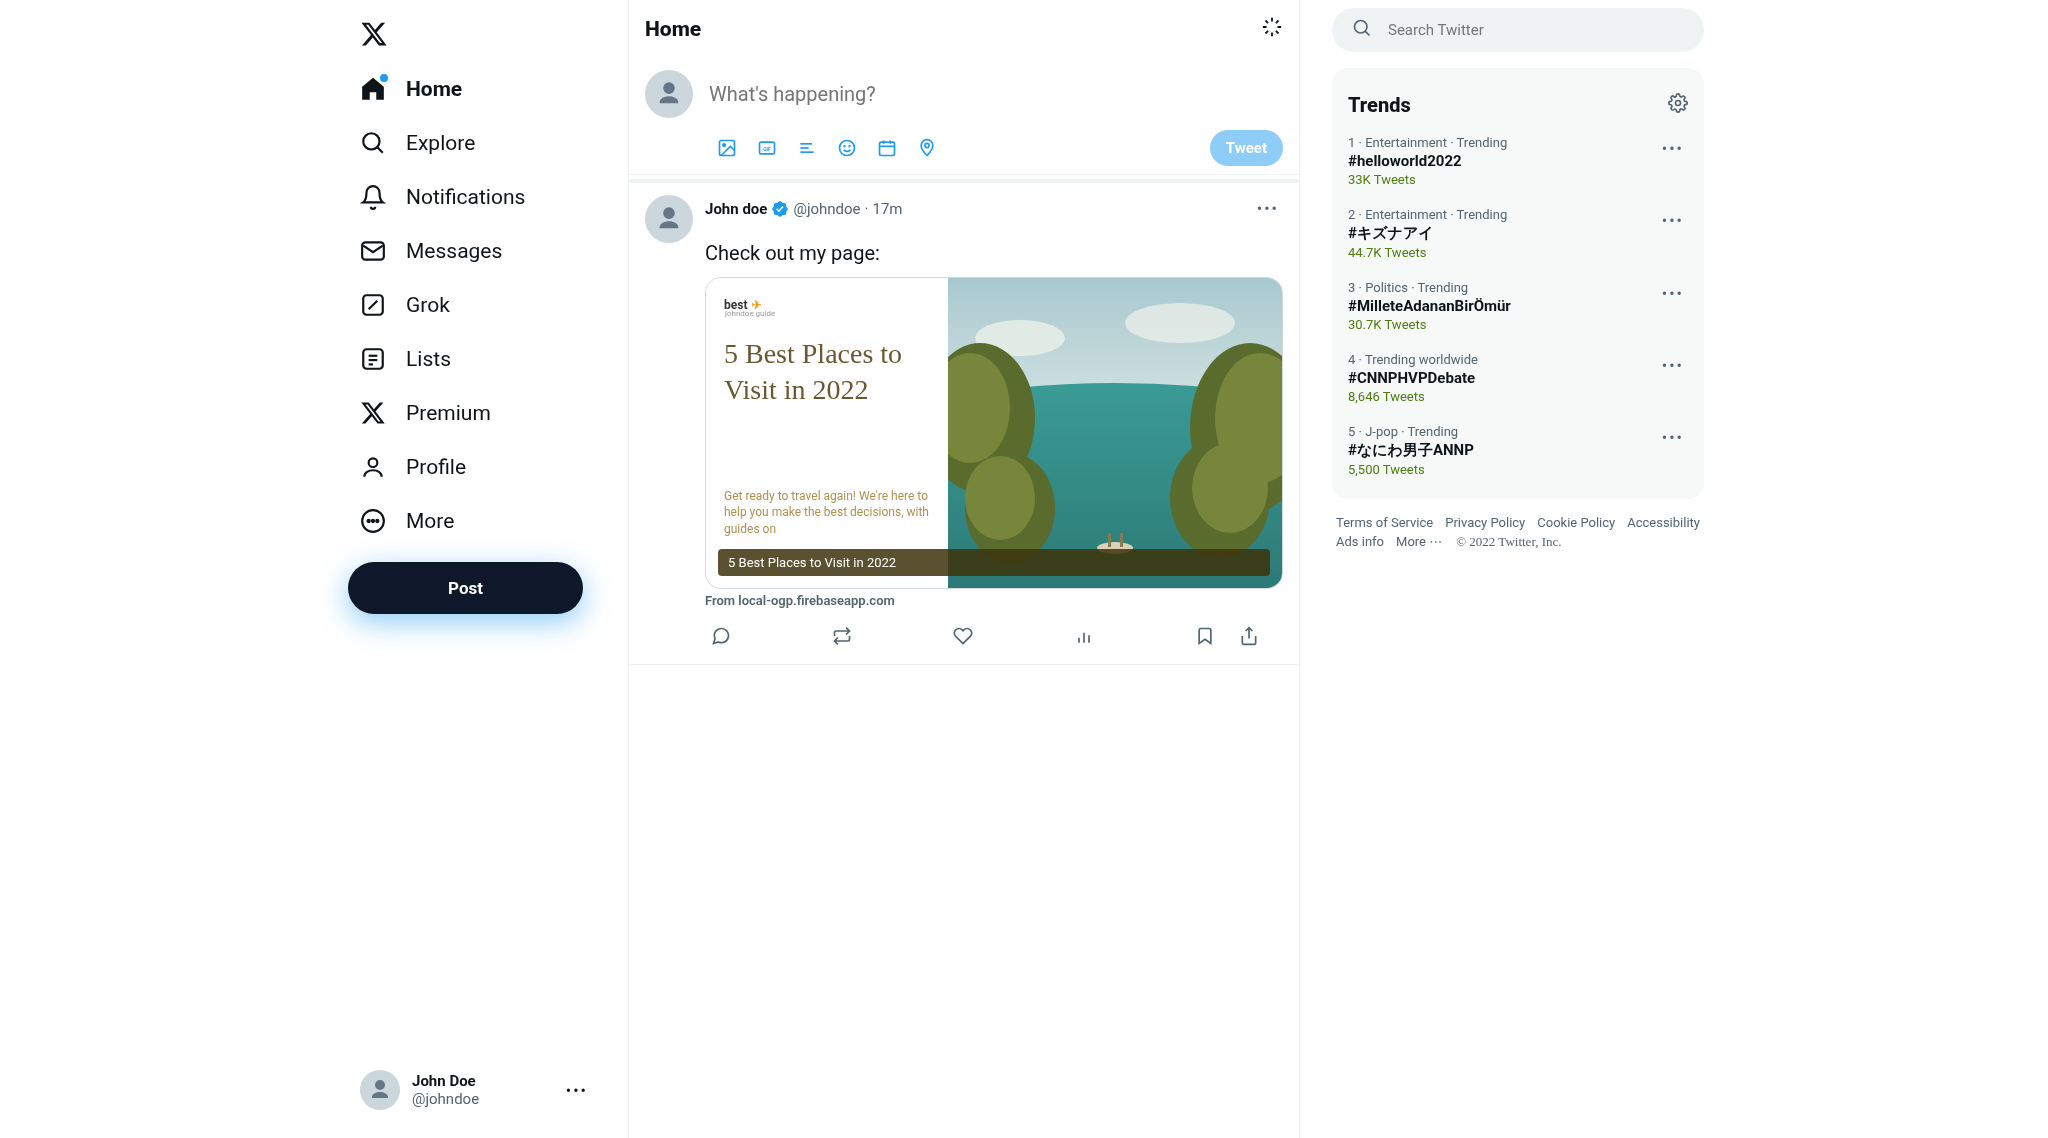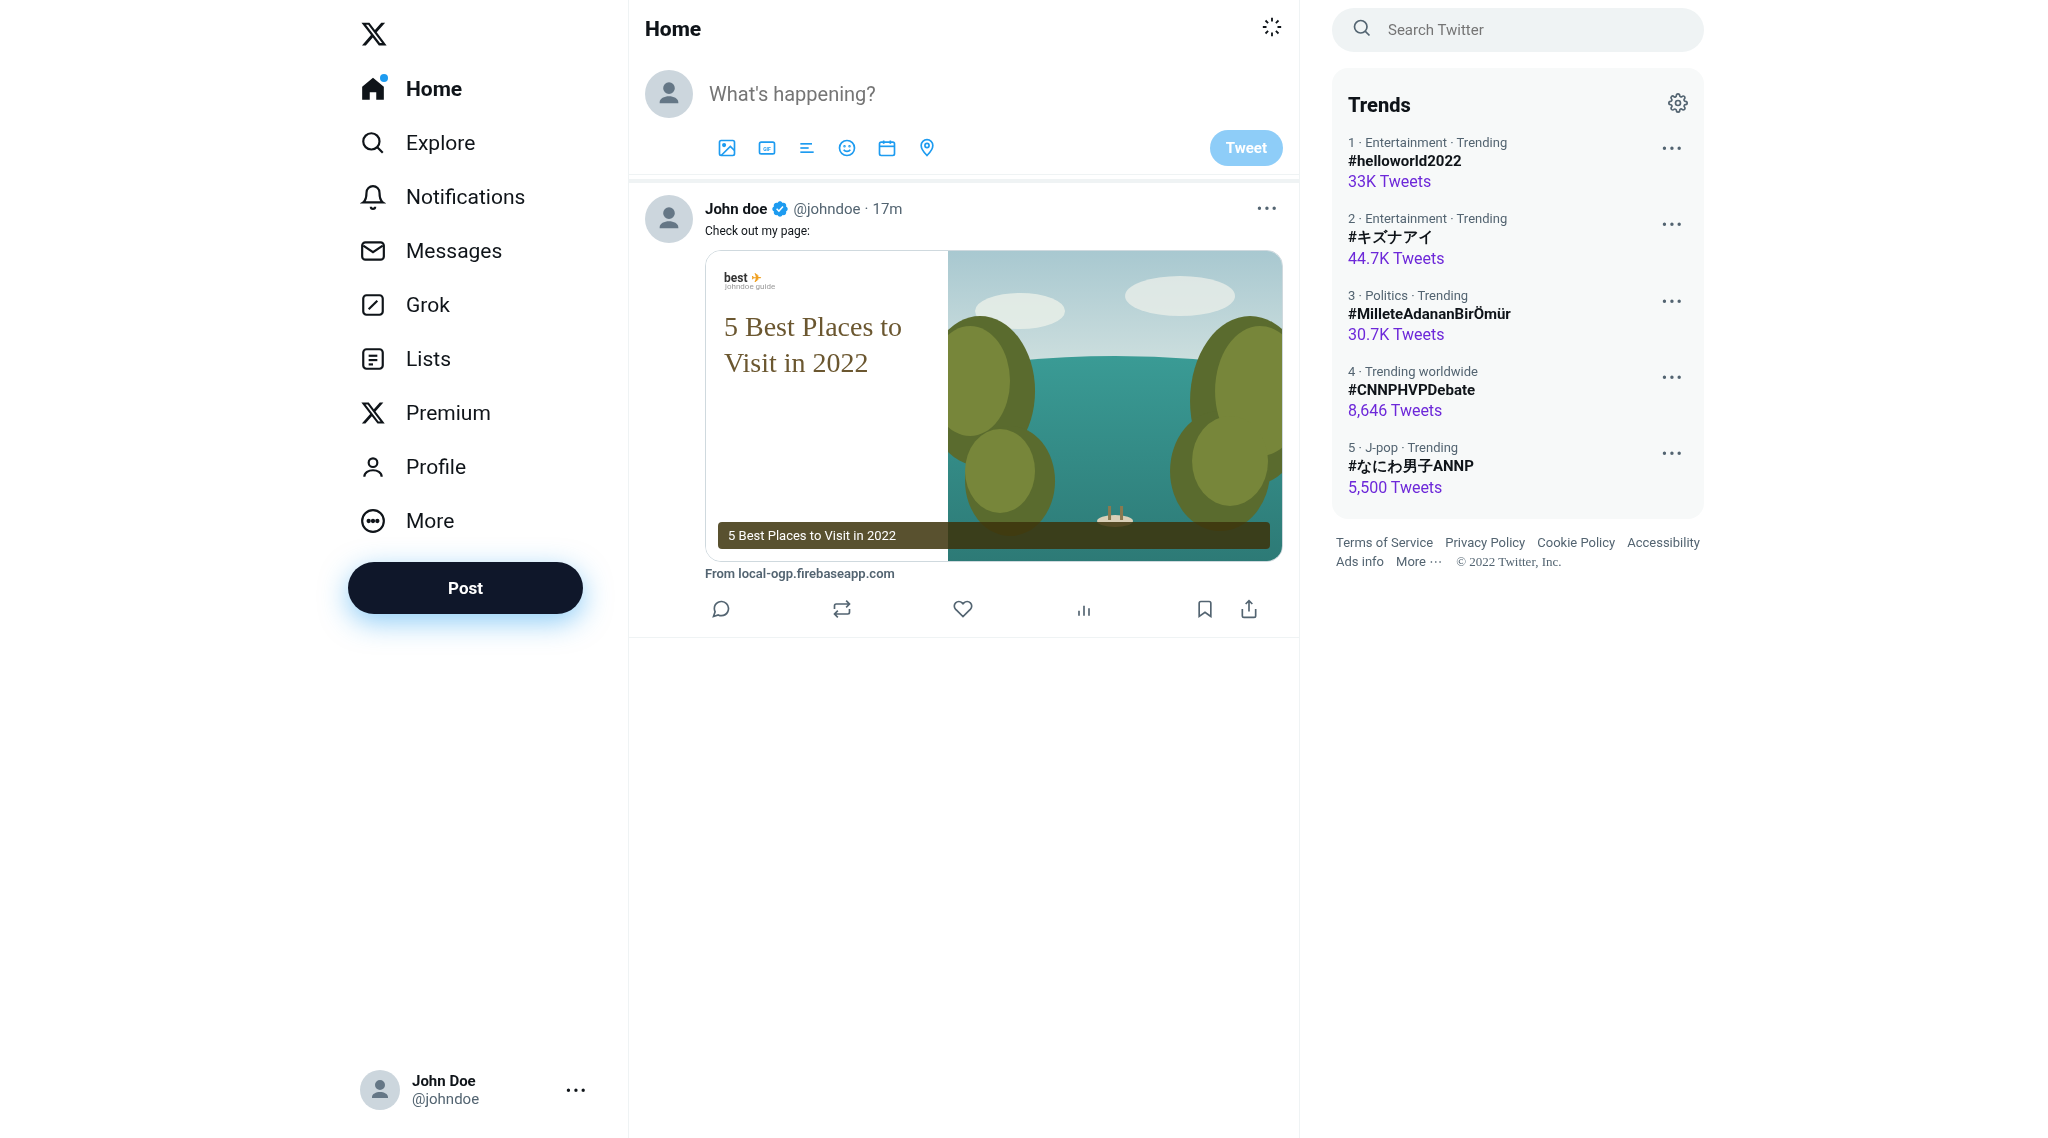--- a/index.html
+++ b/index.html
@@ -38,21 +38,21 @@
 .divider-gap { height: 4px; background: #eff3f4; margin-top: 4px; }
 
 
 .tweet { padding: 12px 16px; border-bottom: 1px solid #eff3f4; display: flex; gap: 12px; }
 .tweet-main { flex: 1; }
 .tweet-head { display: flex; align-items: center; gap: 4px; }
 .tweet-head .name { font-weight: 700; font-size: 15px; }
 .verified { color: #1d9bf0; display: inline-flex; }
 .tweet-head .meta { color: #536471; font-size: 15px; }
 .tweet-head .more { margin-left: auto; color: #536471; cursor: pointer; padding: 4px; }
-.tweet-body { margin-top: 2px; font-size: 12px; }
+.tweet-body { margin-top: 19px; font-size: 20px; }
 .card { margin-top: 12px; border: 1px solid #cfd9de; border-radius: 16px; overflow: hidden; position: relative; cursor: pointer; }
 .card-inner { display: grid; grid-template-columns: 42% 58%; height: 310px; }
 .card-left { padding: 20px 18px; background: #fff; display: flex; flex-direction: column; }
 .card-logo { font-size: 12px; font-weight: 700; color: #333; display: flex; align-items: center; gap: 4px; }
 .card-logo-sub { font-size: 8px; color: #999; margin-top: -3px; margin-left: 1px; }
 .card-title { font-family: Georgia, serif; color: #6b5730; font-size: 28px; line-height: 1.3; margin-top: 18px; font-weight: 500; }
 .card-sub { font-size: 12px; color: #b0914d; margin-top: auto; line-height: 1.4; padding-bottom: 30px; }
 .card-right { position: relative; overflow: hidden; }
 .card-right svg { width: 100%; height: 100%; }
 .card-band { position: absolute; left: 12px; right: 12px; bottom: 12px; background: rgba(60,50,10,0.85); color: #fff; font-size: 13px; padding: 6px 10px; border-radius: 4px; }
@@ -65,21 +65,21 @@
 .search { background: #eff3f4; border-radius: 9999px; height: 44px; display: flex; align-items: center; gap: 16px; padding: 0 20px; margin-bottom: 16px; }
 .search-icon { color: #536471; }
 .search input { border: none; background: transparent; outline: none; font-size: 15px; color: #536471; flex: 1; }
 .trends { background: #f7f9f9; border-radius: 16px; padding: 12px 0; }
 .trends-head { display: flex; justify-content: space-between; align-items: flex-start; padding: 4px 16px 8px; margin-top: 9px; }
 .trends-head h2 { font-size: 20px; font-weight: 800; }
 .trends-head .gear { color: #536471; cursor: pointer; }
 .trend { padding: 10px 16px; cursor: pointer; display: flex; justify-content: space-between; align-items: flex-start; }
 .trend-meta { color: #536471; font-size: 13px; }
 .trend-name { font-weight: 700; font-size: 15px; margin: 2px 0; }
-.trend-count { color: #6d28d9; font-size: 16px; }
+.trend-count { color: #4d7c0f; font-size: 13px; }
 .trend-more { color: #536471; padding: 4px; }
 .show-more { padding: 14px 16px 8px; color: #1d9bf0; font-size: 15px; cursor: pointer; }
 .footer { margin-top: 16px; padding: 0 4px; display: flex; flex-wrap: wrap; gap: 4px 12px; font-size: 13px; color: #536471; }
 .footer span { cursor: pointer; }
 .dots { letter-spacing: 2px; }
 </style>
 </head>
 <body>
 
 <div class="app">
@@ -287,20 +287,21 @@
           <div class="card-inner">
             <div class="card-left">
               <div>
                 <div class="card-logo">
                     <span>best</span>
                     <span style="color:#f0a020">✈</span>
                   </div>
                 <div class="card-logo-sub">johndoe guide</div>
               </div>
               <div class="card-title">5 Best Places to Visit in 2022</div>
+              <div class="card-sub">Get ready to travel again! We're here to help you make the best decisions, with guides on</div>
             </div>
             <div class="card-right">
               <svg viewBox="0 0 350 310" preserveAspectRatio="xMidYMid slice">
                 <defs>
                   <linearGradient id="sky" x1="0" y1="0" x2="0" y2="1">
                       <stop offset="0" stop-color="#a8c8d0"></stop>
                       <stop offset="1" stop-color="#cfe0df"></stop>
                     </linearGradient>
                   <linearGradient id="water" x1="0" y1="0" x2="0" y2="1">
                       <stop offset="0" stop-color="#3a9b95"></stop>

